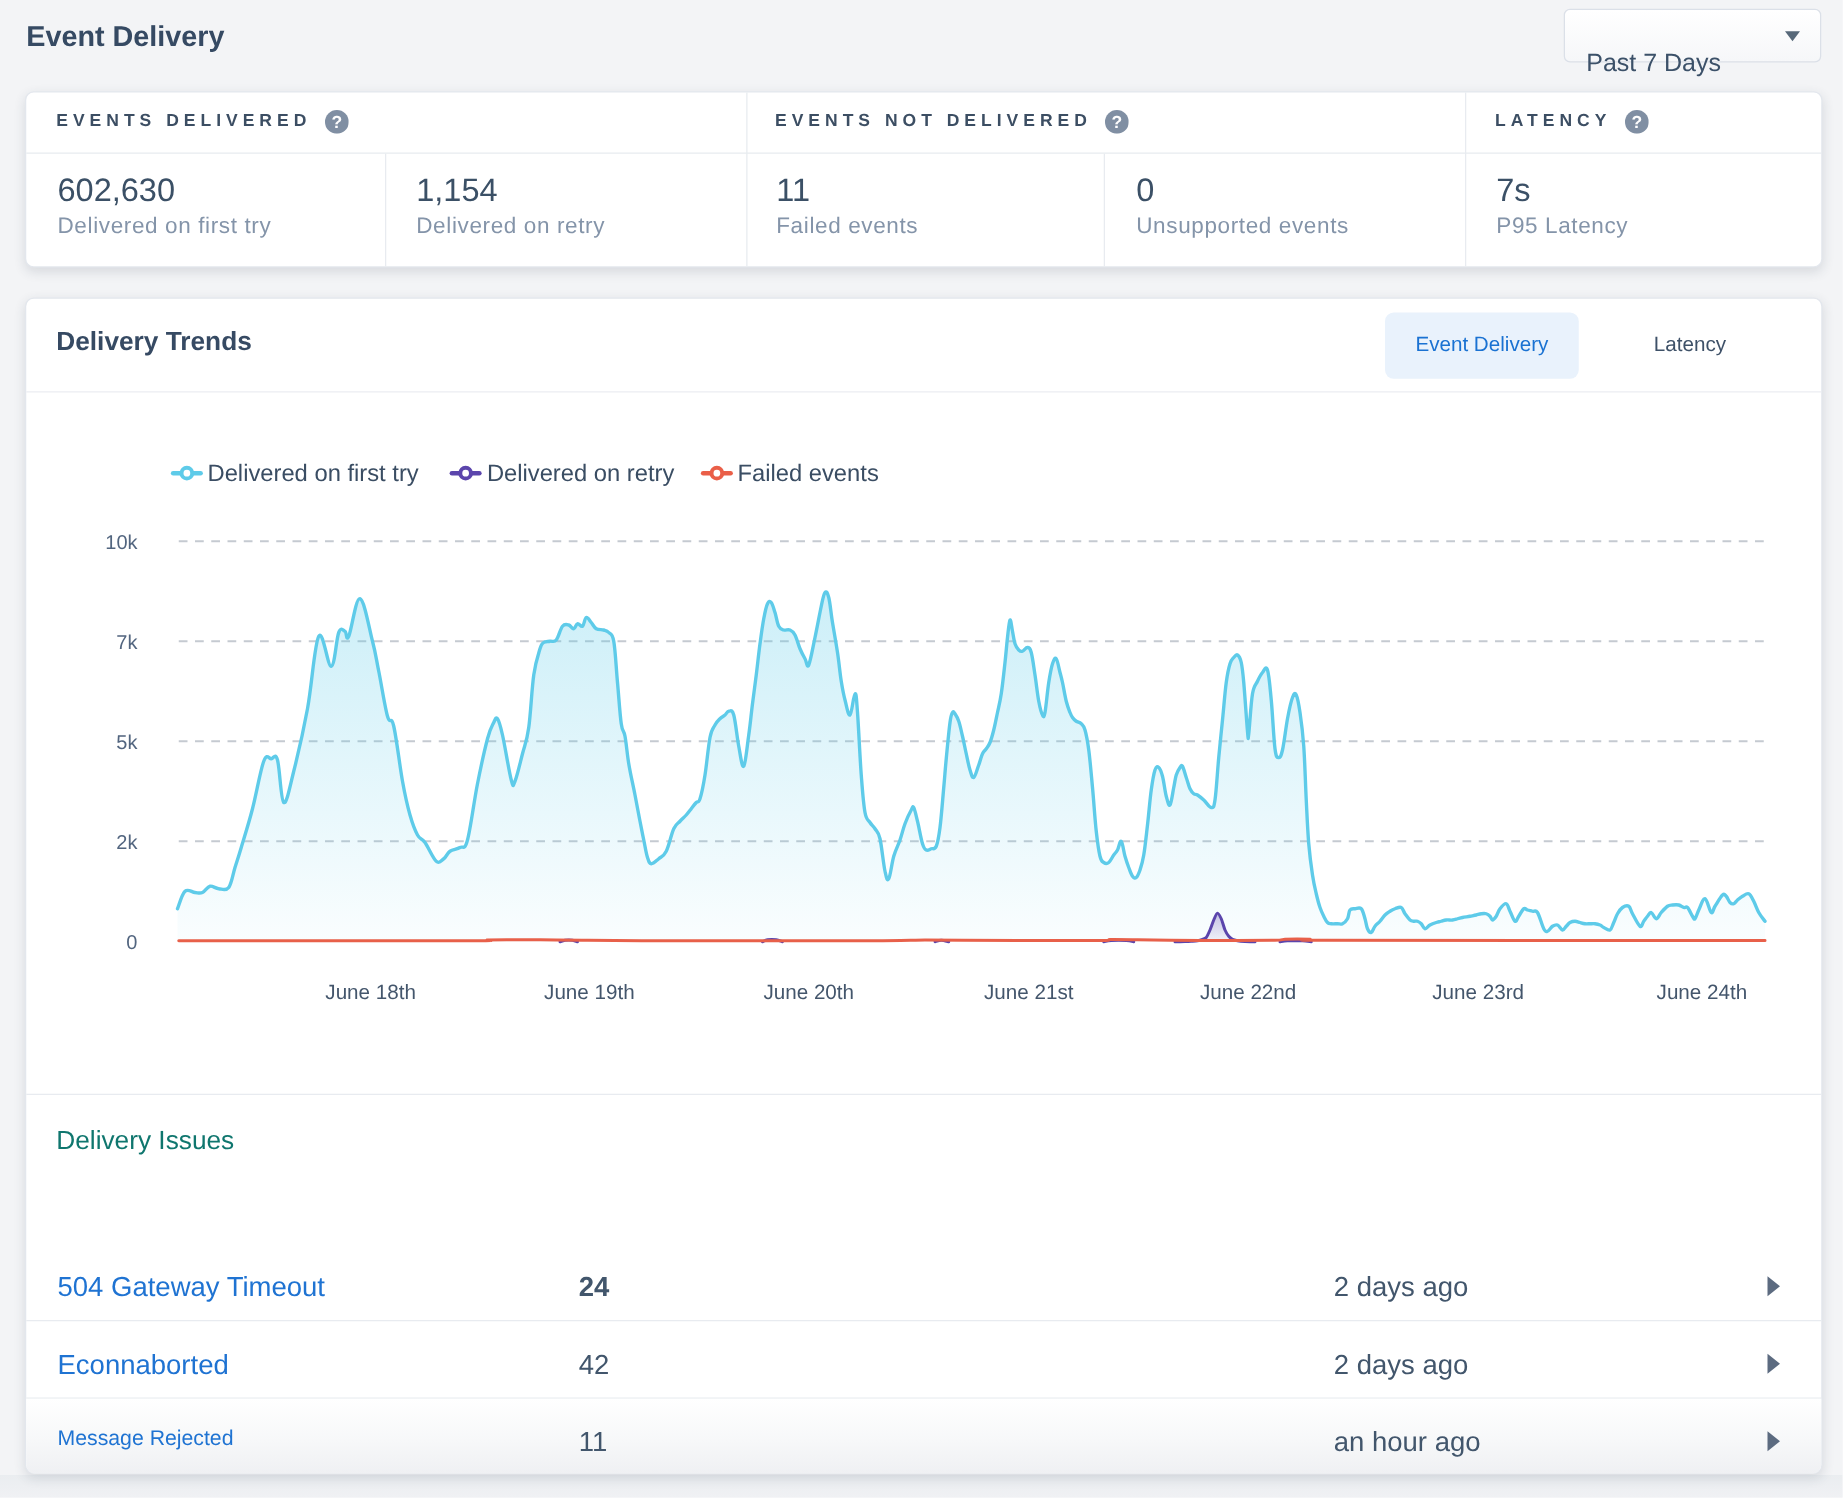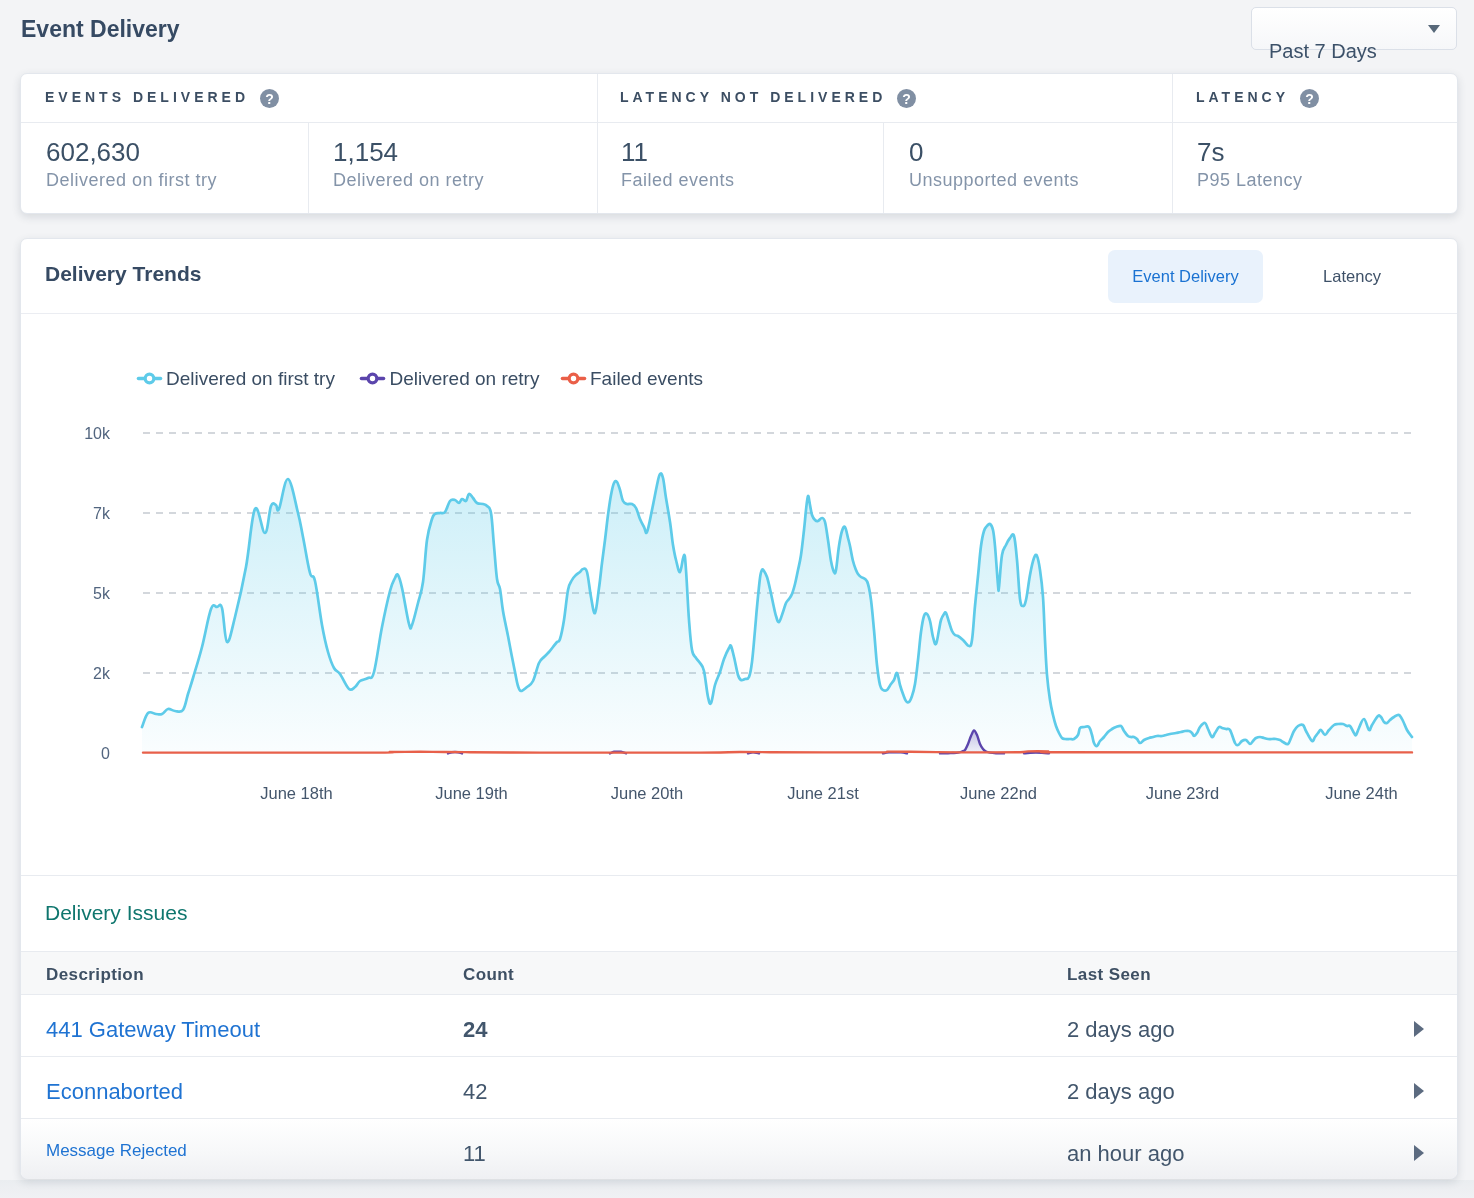--- a/index.html
+++ b/index.html
@@ -25,21 +25,21 @@
 <div class="card" style="left:20px;top:73px;width:1438px;height:141px;">
   <div class="abs" style="left:0;top:0;width:100%;height:49px;border-bottom:1px solid #e8ebf0;"></div>
   <div class="vline" style="left:576px;"></div>
   <div class="vline" style="left:1151px;"></div>
   <div class="vline" style="left:287px;top:49px;"></div>
   <div class="vline" style="left:862px;top:49px;"></div>
   <div class="abs" style="left:24px;top:14px;"><span class="uc">EVENTS DELIVERED</span><span class="qi"><svg width="19" height="19" viewBox="0 0 19 19">
           <circle cx="9.5" cy="9.5" r="9.5" fill="#808fa3"></circle>
           <text x="9.5" y="14.5" text-anchor="middle" font-size="14" font-weight="bold" fill="#fff" font-family="Liberation Sans, sans-serif">?</text>
         </svg></span></div>
-  <div class="abs" style="left:599px;top:14px;"><span class="uc">LATENCY NOT DELIVERED</span><span class="qi"><svg width="19" height="19" viewBox="0 0 19 19">
+  <div class="abs" style="left:599px;top:14px;"><span class="uc">EVENTS NOT DELIVERED</span><span class="qi"><svg width="19" height="19" viewBox="0 0 19 19">
           <circle cx="9.5" cy="9.5" r="9.5" fill="#808fa3"></circle>
           <text x="9.5" y="14.5" text-anchor="middle" font-size="14" font-weight="bold" fill="#fff" font-family="Liberation Sans, sans-serif">?</text>
         </svg></span></div>
   <div class="abs" style="left:1175px;top:14px;"><span class="uc">LATENCY</span><span class="qi"><svg width="19" height="19" viewBox="0 0 19 19">
           <circle cx="9.5" cy="9.5" r="9.5" fill="#808fa3"></circle>
           <text x="9.5" y="14.5" text-anchor="middle" font-size="14" font-weight="bold" fill="#fff" font-family="Liberation Sans, sans-serif">?</text>
         </svg></span></div>
   <div class="abs num" style="left:25px;top:63px;">602,630</div>
   <div class="abs sub" style="left:25px;top:96px;">Delivered on first try</div>
   <div class="abs num" style="left:312px;top:63px;">1,154</div>
@@ -55,27 +55,22 @@
 <div class="card" style="left:20px;top:238px;width:1438px;height:941px;">
   <div class="abs" style="left:0;top:0;width:100%;height:75px;border-bottom:1px solid #ebedf2;"></div>
   <div class="abs" style="left:24px;top:23px;font-size:21px;font-weight:600;color:#364a63;">Delivery Trends</div>
   <div class="abs" style="left:1087px;top:11px;width:155px;height:53px;background:#e9f2fc;border-radius:7px;text-align:center;line-height:53px;font-size:16.5px;color:#1a72d2;">Event Delivery</div>
   <div class="abs" style="left:1256px;top:11px;width:150px;height:53px;text-align:center;line-height:53px;font-size:16.5px;color:#3e5168;">Latency</div>
 
   <div class="abs" style="left:0;top:636px;width:100%;border-top:1px solid #e8ebf0;"></div>
 
   <div class="abs" style="left:24px;top:662px;font-size:21px;color:#0f766e;">Delivery Issues</div>
 
-  <div class="abs" style="left:0;top:712px;width:100%;height:44px;background:#f7f8f9;border-top:1px solid #e8ebf0;border-bottom:1px solid #e8ebf0;">
-    <span class="abs" style="left:25px;top:13px;font-size:17px;font-weight:bold;letter-spacing:0.4px;color:#3e5064;">Description</span>
-    <span class="abs" style="left:442px;top:13px;font-size:17px;font-weight:bold;letter-spacing:0.4px;color:#3e5064;">Count</span>
-    <span class="abs" style="left:1046px;top:13px;font-size:17px;font-weight:bold;letter-spacing:0.4px;color:#3e5064;">Last Seen</span>
-  </div>
   <div class="abs row" style="left:0;top:756px;width:100%;height:62px;border-bottom:1px solid #e8ebf0;">
-    <span class="abs" style="left:25px;top:22px;font-size:22px;color:#1f73d2;">441 Gateway Timeout</span>
+    <span class="abs" style="left:25px;top:22px;font-size:22px;color:#1f73d2;">504 Gateway Timeout</span>
     <span class="abs" style="left:442px;top:22px;font-size:22px;color:#42566c;font-weight:bold;">24</span>
     <span class="abs" style="left:1046px;top:22px;font-size:22px;color:#42566c;">2 days ago</span>
     <span class="abs chev" style="left:1393px;top:26px;"></span>
   </div>
   <div class="abs row" style="left:0;top:818px;width:100%;height:62px;border-bottom:1px solid #e8ebf0;">
     <span class="abs" style="left:25px;top:22px;font-size:22px;color:#1f73d2;">Econnaborted</span>
     <span class="abs" style="left:442px;top:22px;font-size:22px;color:#42566c;">42</span>
     <span class="abs" style="left:1046px;top:22px;font-size:22px;color:#42566c;">2 days ago</span>
     <span class="abs chev" style="left:1393px;top:26px;"></span>
   </div>

